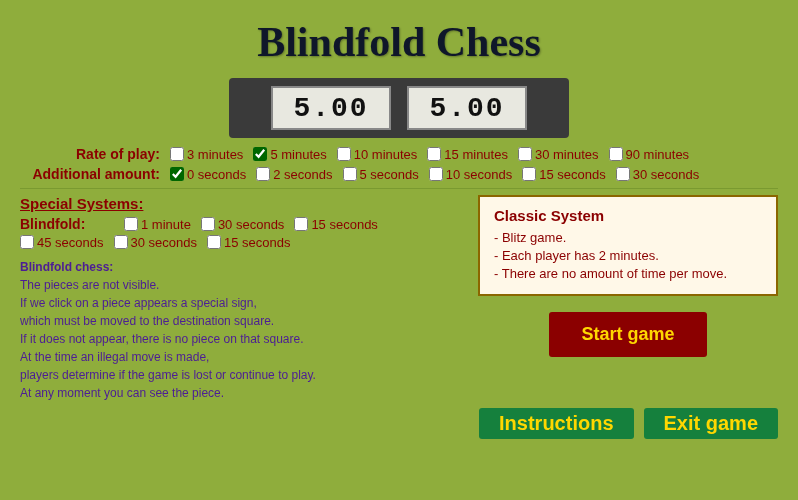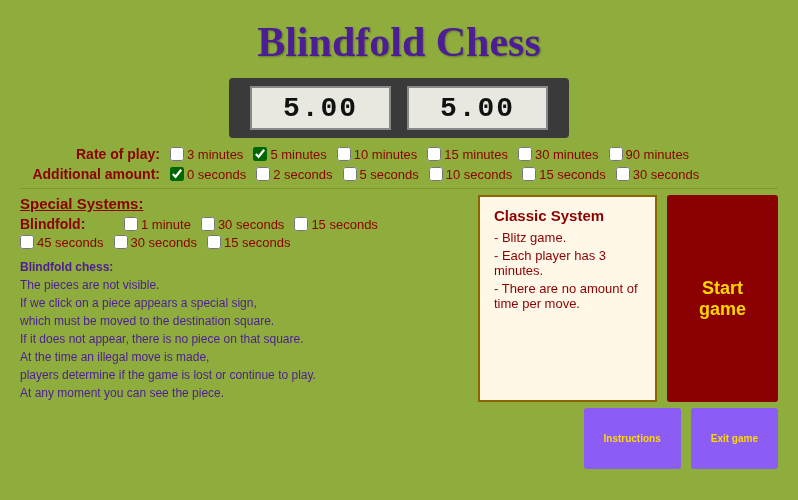--- a/index.html
+++ b/index.html
@@ -7,21 +7,21 @@
       width: 798px;
       height: 500px;
       background-color: #8fad3c;
       font-family: Arial, sans-serif;
       overflow: hidden;
       position: relative;
     }
 
     .title {
       text-align: center;
-      color: #4c1d95;
+      color: #0f172a;
       font-size: 42px;
       font-weight: bold;
       font-family: Georgia, serif;
       padding-top: 18px;
       text-shadow: 1px 1px 2px rgba(0,0,0,0.3);
     }
 
     .clock-container {
       display: flex;
       justify-content: center;
@@ -29,21 +29,21 @@
       background-color: #3a3a3a;
       width: 340px;
       padding: 8px 12px;
       border-radius: 4px;
       gap: 16px;
     }
 
     .clock-display {
       background: #e8e8e0;
       border: 2px solid #888;
-      width: 141px;
+      width: 120px;
       height: 44px;
       display: flex;
       align-items: center;
       justify-content: center;
       font-size: 28px;
       font-weight: bold;
       font-family: 'Courier New', monospace;
       color: #111;
       letter-spacing: 2px;
     }
@@ -100,20 +100,21 @@
       gap: 10px;
     }
 
     .left-panel {
       flex: 1;
     }
 
     .right-panel {
       width: 300px;
       display: flex;
+      flex-direction: column;
       gap: 10px;
     }
 
     .special-systems {
       font-size: 14px;
       color: #8b0000;
     }
 
     .special-systems-title {
       font-weight: bold;
@@ -161,40 +162,41 @@
     }
 
     .classic-box p {
       margin-bottom: 3px;
     }
 
     .buttons-row {
       display: flex;
       justify-content: center;
       gap: 10px;
+      margin-top: 6px;
     }
 
     .btn-start {
       background-color: #8b0000;
       color: #ffd700;
       border: none;
       padding: 12px 32px;
       font-size: 18px;
       font-weight: bold;
       cursor: pointer;
       border-radius: 3px;
       font-family: Arial, sans-serif;
     }
 
     .btn-secondary {
-      background-color: #8b5cf6;
+      background-color: #15803d;
       color: #ffd700;
       border: none;
-      padding: 25px 20px;
-      font-size: 10px;
+      padding: 4px 20px;
+      font-size: 20px;
       font-weight: bold;
       cursor: pointer;
       border-radius: 3px;
       font-family: Arial, sans-serif;
     }
 
     .bottom-buttons {
       display: flex;
       justify-content: flex-end;
       gap: 10px;
@@ -319,21 +321,21 @@
       <span class="bt-title">Blindfold chess:</span><br>
       <span id="blindfold-lines"><span>The pieces are not visible.</span><br><span>If we click on a piece appears a special sign,</span><br><span>which must be moved to the destination square.</span><br><span>If it does not appear, there is no piece on that square.</span><br><span>At the time an illegal move is made,</span><br><span>players determine if the game is lost or continue to play.</span><br><span>At any moment you can see the piece.</span><br></span>
     </div>
   </div>
 
   <div class="right-panel">
     <div class="classic-box">
       <div class="classic-title">Classic System</div>
       <div id="classic-lines">
           <p>- Blitz game.</p>
-          <p>- Each player has 3 minutes.</p>
+          <p>- Each player has 2 minutes.</p>
           <p>- There are no amount of time per move.</p>
         </div>
     </div>
 
     <div class="buttons-row">
       <button class="btn-start">Start game</button>
     </div>
   </div>
 </div>
 

